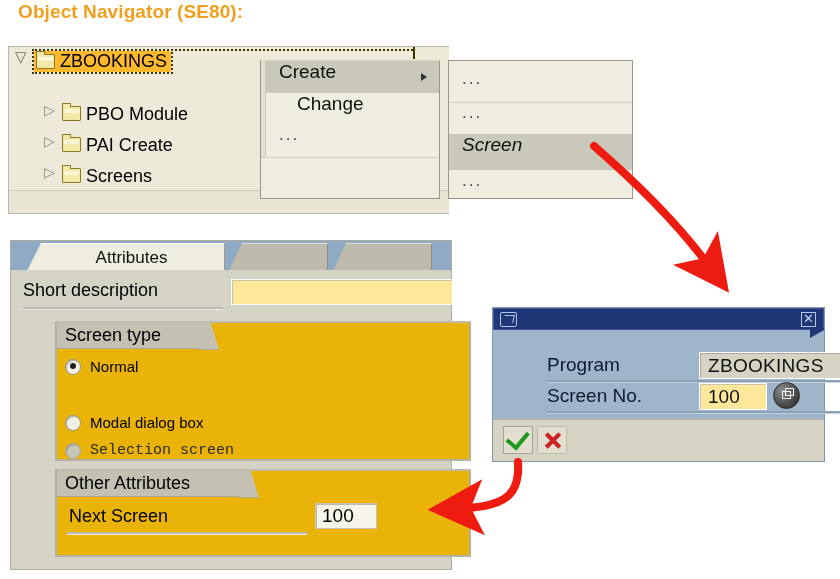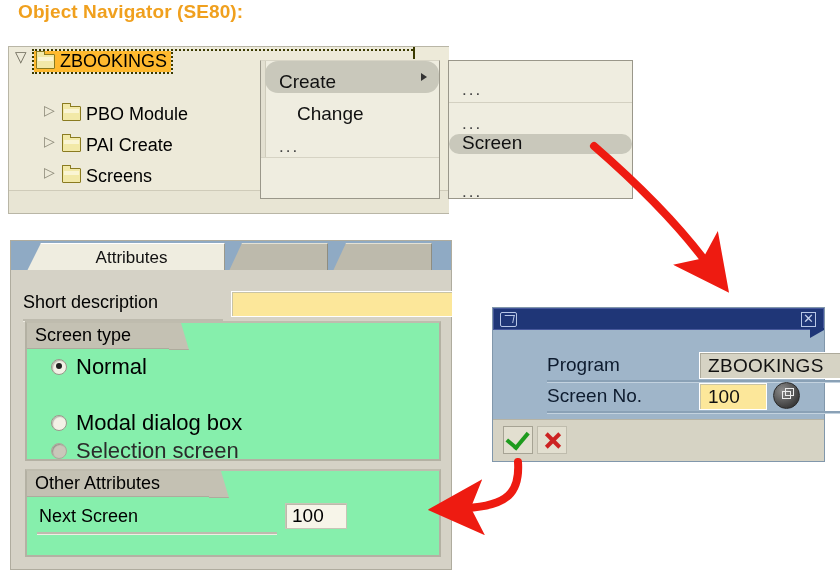--- a/index.html
+++ b/index.html
@@ -87,22 +87,22 @@
 
   
   #context-menu{
     left:260px;top:60px;width:180px;height:139px;
     background:#EFEDE0;
     border:1px solid #9A978A;
     border-top:1px solid #D8D5C6;
     box-sizing:border-box;
   }
   .menu-item{
-    position:relative;height:32px;display:flex;align-items:flex-end;
-    padding-left:14px;font-size:19px;color:#111;box-sizing:border-box;border-radius:13px;
+    position:relative;height:32px;display:flex;align-items:flex-start;
+    padding-left:14px;font-size:19px;color:#111;box-sizing:border-box;
   }
   .menu-item.highlight{background:#C9C8BB;}
   .menu-item .sub-arrow{
     position:absolute;right:12px;top:50%;transform:translateY(-50%);
     width:0;height:0;border-left:6px solid #333;
     border-top:4.5px solid transparent;border-bottom:4.5px solid transparent;
   }
   .menu-left-rail{
     position:absolute;left:0;top:0;width:4px;height:96px;background:#E3E0D1;
     border-right:1px solid #CFCCBC;
@@ -150,75 +150,75 @@
     background:#BDBAAC;border-top:1px solid #E3E1D5;border-right:1px solid #8F8D80;
     clip-path:polygon(13px 0,100% 0,100% 100%,0 100%);
   }
   .tab.e1{left:218px;width:99px;}
   .tab.e2{left:322px;width:99px;}
   .tabstrip-underline{
     position:absolute;left:0;top:29px;width:100%;height:2px;background:#D5D2C6;
   }
 
   .short-desc-row{
-    position:absolute;left:8px;top:36px;width:425px;height:32px;margin-top:12px;
+    position:absolute;left:8px;top:36px;width:425px;height:32px;
   }
   .field-label{
     position:absolute;font-size:18px;color:#000;top:3px;white-space:nowrap;
   }
   .input-yellow{
     background:#FCE79A;border:1px solid #FFFFFF;
     box-shadow:inset 1px 1px 0 #C9C4A5;
     box-sizing:border-box;
   }
   .sd-input{left:212px;top:2px;width:222px;height:26px;position:absolute;}
   .sd-underline{
     position:absolute;left:4px;top:30px;width:200px;height:2px;
     background:#BEBBAE;border-bottom:1px solid #EFEDE3;
   }
 
   .group-box{
     position:absolute;border:2px solid #B4B1A3;
     border-top:2px solid #BFBCAE;
-    background:#86efac;box-sizing:border-box;
+    background:#eab308;box-sizing:border-box;margin-left:30px;
   }
   #screen-type-group{left:14px;top:80px;width:416px;height:140px;}
   #other-attr-group{left:14px;top:228px;width:416px;height:88px;}
   .group-title{
     position:absolute;left:0;top:0;height:26px;
     background:#C4C1B3;
     display:flex;align-items:center;padding-left:8px;
     font-size:18px;color:#000;white-space:nowrap;box-sizing:border-box;
     border-bottom:1px solid #AEAB9D;
   }
   .group-title::after{
     content:"";position:absolute;right:-17px;top:0;width:20px;height:26px;
     background:#C4C1B3;
     clip-path:polygon(0 0,60% 0,100% 100%,0 100%);
     border-bottom:1px solid #AEAB9D;
   }
   #screen-type-group .group-title{width:145px;}
   #other-attr-group .group-title{width:185px;}
 
   .radio-row{
-    position:absolute;left:24px;height:27px;display:flex;align-items:center;
-    font-size:22px;color:#000;white-space:nowrap;
+    position:absolute;left:8px;height:27px;display:flex;align-items:center;
+    font-size:15px;color:#000;white-space:nowrap;
   }
   .radio{
     width:16px;height:16px;border-radius:50%;flex:none;margin-right:9px;
     background:#F3F1E6;border:1.5px solid #9A978A;
     box-shadow:inset 1px 1px 1px rgba(0,0,0,.25);
     position:relative;box-sizing:border-box;
   }
   .radio.checked::after{
     content:"";position:absolute;left:3.5px;top:3.5px;width:6px;height:6px;
     border-radius:50%;background:#202020;
   }
   .radio.disabled{background:#CAC7BA;border-color:#ABA89B;}
-  .radio-row.disabled{color:#2b2b2b;}
+  .radio-row.disabled{color:#2b2b2b;font-family:Liberation Mono, monospace;}
 
   .next-screen-row{position:absolute;left:8px;top:32px;width:400px;height:30px;}
   .ns-input{
     position:absolute;left:250px;top:0px;width:62px;height:26px;
     background:#F7F5E9;border:1px solid #C8C5B6;
     box-shadow:inset 1px 1px 0 #BDBAAB;
     font-size:19px;color:#000;
     display:flex;align-items:center;padding-left:6px;box-sizing:border-box;
   }
   .ns-underline{
@@ -386,21 +386,21 @@
 <div class="abs" id="submenu">
   <div class="menu-item" style="position:absolute;left:0;right:0;top:8px;">
     <span class="dots">...</span>
   </div>
   <div class="sep" style="position:absolute;left:0;right:0;top:41px;"></div>
 
   <div class="menu-item" style="position:absolute;left:0;right:0;top:42px;">
     <span class="dots">...</span>
   </div>
 
-  <div class="menu-item highlight" style="position:absolute;left:0;right:0;top:73px;height:20px;">
+  <div class="menu-item highlight" style="position:absolute;left:0;right:0;top:73px;height:36px;font-style:italic;">
     <span>Screen</span>
   </div>
 
   <div class="menu-item" style="position:absolute;left:0;right:0;top:110px;">
     <span class="dots">...</span>
   </div>
 </div>
 
 <div class="abs" id="attributes-panel">
 

